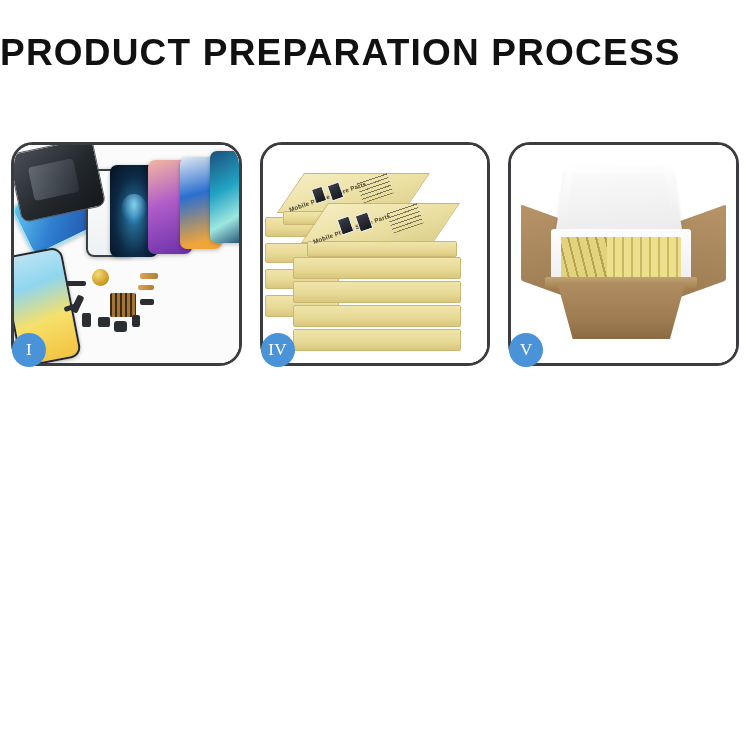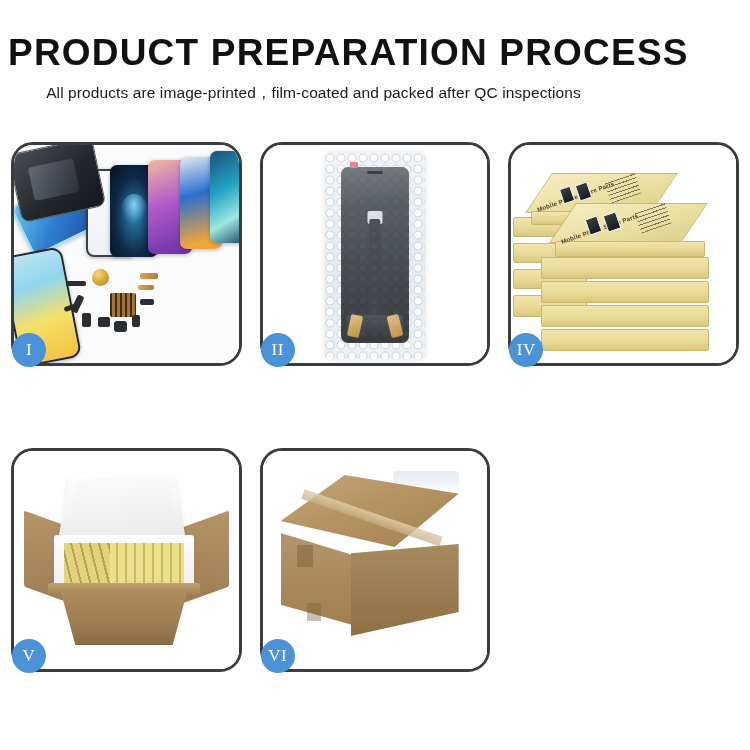--- a/index.html
+++ b/index.html
@@ -15,21 +15,21 @@
   .page {
     position: relative;
     width: 750px;
     height: 750px;
     background: #ffffff;
   }
 
   
   .header {
     position: absolute;
-    top: 0; left: 8px;
+    top: 0; left: 0;
     width: 611px;
     padding-top: 34px;
     text-align: center;
   }
   .title {
     font-family: "Liberation Sans", sans-serif;
     font-size: 37px;
     font-weight: 700;
     letter-spacing: 1.2px;
     color: #111111;
@@ -413,21 +413,20 @@
     border-radius: 4px;
   }
 </style>
 </head>
 <body>
 
 <div class="page">
 
   <div class="header">
     <div class="title">PRODUCT PREPARATION PROCESS</div>
-    <div class="subtitle">All products are image-printed，film-coated and packed after QC inspections</div>
   </div>
 
   <div class="grid">
 
     <div class="panel">
       <div class="panel-inner">
         <div class="scene-phones">
           <div class="ph ph-a"></div>
           <div class="ph ph-b"></div>
           <div class="ph ph-c"></div>
@@ -447,38 +446,20 @@
           <div class="chip" style="left:100px;top:176px;width:13px;height:11px;border-radius:3px;"></div>
           <div class="chip" style="left:118px;top:170px;width:8px;height:12px;"></div>
           <div class="chip" style="left:60px;top:150px;width:7px;height:18px;transform:rotate(25deg);"></div>
           <div class="chip" style="left:126px;top:154px;width:14px;height:6px;"></div>
           <div class="chip" style="left:50px;top:160px;width:14px;height:5px;transform:rotate(-18deg);"></div>
         </div>
       </div>
       <div class="badge">I</div>
     </div>
 
-    <div class="panel">
-      <div class="panel-inner">
-        <div class="scene-bubble">
-          <div class="bubble-bag">
-            <div class="lcd">
-              <div class="lcd-notch"></div>
-              <div class="lcd-red"></div>
-              <div class="lcd-conn"></div>
-              <div class="lcd-cable"></div>
-              <div class="lcd-foot"></div>
-              <div class="lcd-gold-l"></div>
-              <div class="lcd-gold-r"></div>
-            </div>
-          </div>
-        </div>
-      </div>
-      <div class="badge">II</div>
-    </div>
 
 
     <div class="panel">
       <div class="panel-inner">
         <div class="scene-stack">
 
           <div class="sbox" style="left:2px;top:72px;width:74px;height:20px;"></div>
           <div class="sbox" style="left:2px;top:98px;width:74px;height:20px;"></div>
           <div class="sbox" style="left:2px;top:124px;width:74px;height:20px;"></div>
           <div class="sbox" style="left:2px;top:150px;width:74px;height:22px;"></div>
@@ -515,29 +496,15 @@
           <div class="sf-box"></div>
           <div class="sf-contents"></div>
           <div class="sf-contents2"></div>
           <div class="ct-rim"></div>
           <div class="ct-body"></div>
         </div>
       </div>
       <div class="badge">V</div>
     </div>
 
-    <div class="panel">
-      <div class="panel-inner">
-        <div class="scene-sealed">
-          <div class="sl-shadow"></div>
-          <div class="sl-top"></div>
-          <div class="sl-tape"></div>
-          <div class="sl-left"></div>
-          <div class="sl-right"></div>
-          <div class="sl-tab1"></div>
-          <div class="sl-tab2"></div>
-        </div>
-      </div>
-      <div class="badge">VI</div>
-    </div>
 
   </div>
 </div>
 
 </body></html>

